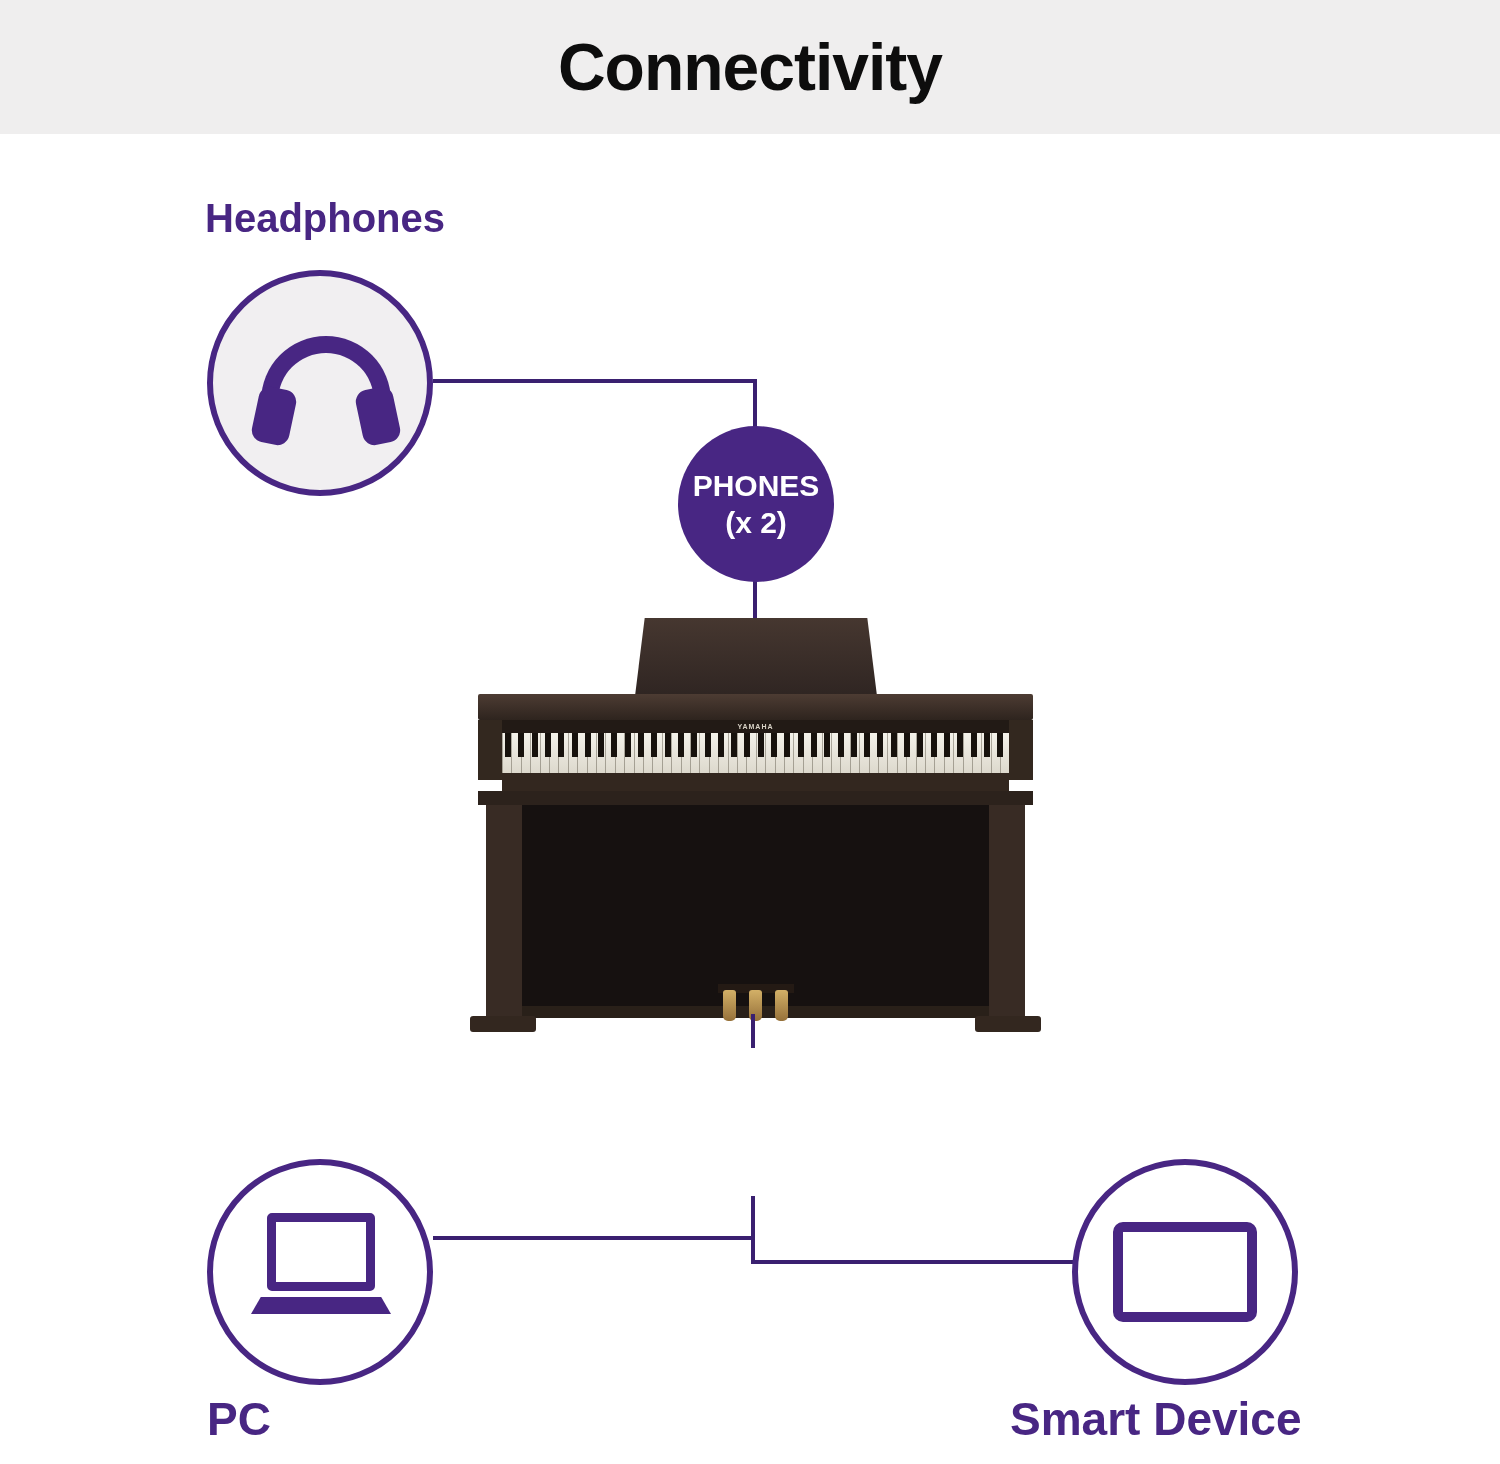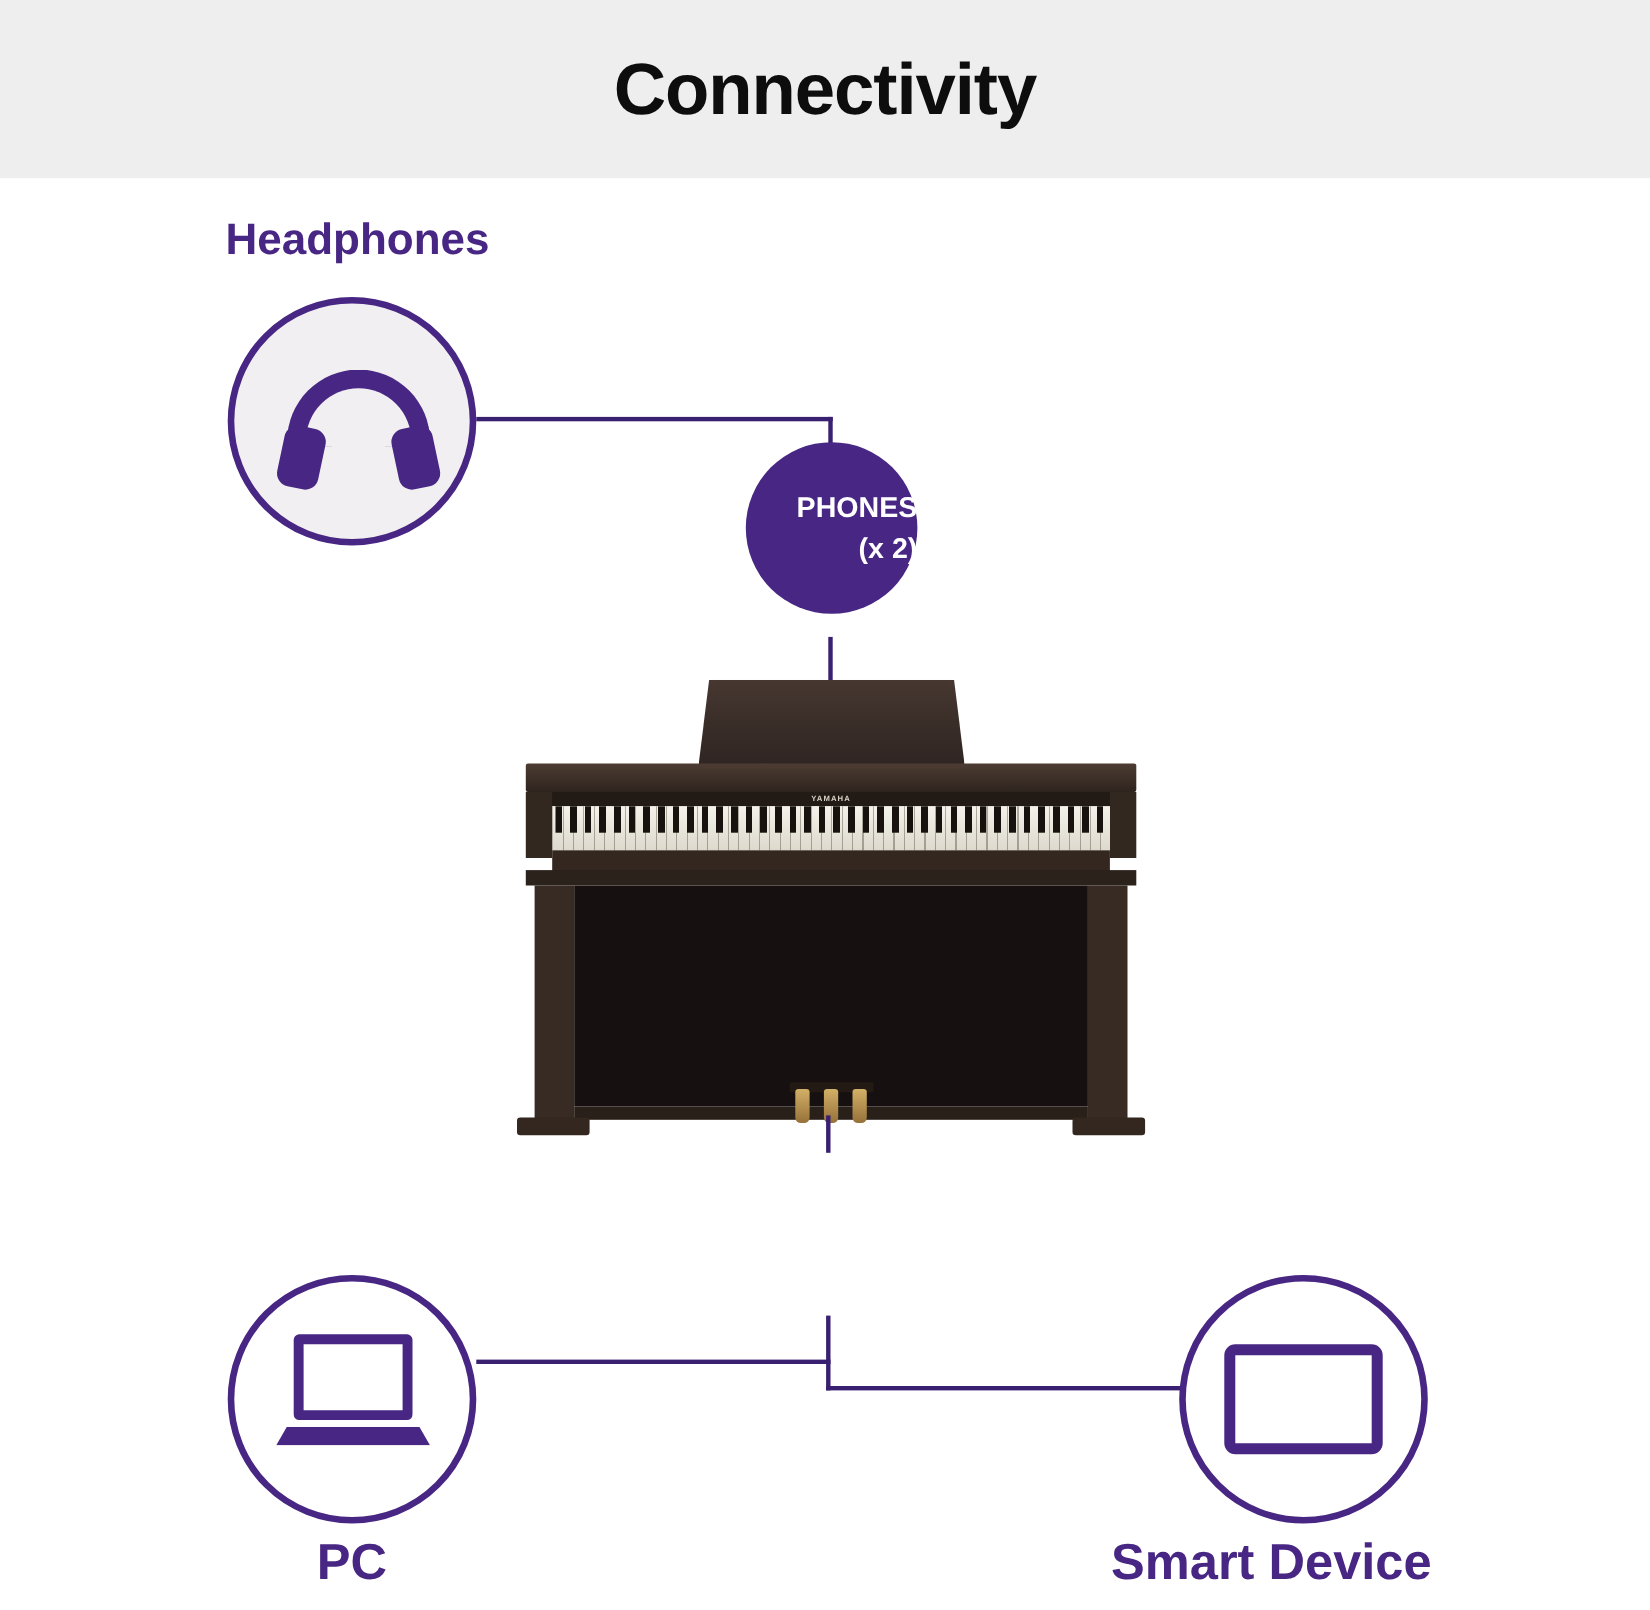--- a/index.html
+++ b/index.html
@@ -11,21 +11,21 @@
     width: 1500px;
     height: 1464px;
     background: #ffffff;
     overflow: hidden;
   }
 
   
   .title-band {
     position: absolute;
     left: 0; top: 0;
-    width: 1500px; height: 162px;
+    width: 1500px; height: 134px;
     background: var(--band_bg, #efeeee);
     display: flex; align-items: center; justify-content: center;
   }
   .title-band h1 {
     font-size: 66px;
     font-weight: bold;
     letter-spacing: -1px;
     color: #0d0d0d;
   }
 
@@ -71,23 +71,23 @@
     position: absolute;
     width: 38px; height: 56px;
     background: var(--accent, #482683);
     border-radius: 12px;
     top: 112px;
   }
   .hp-cup.left  { left: 42px;  transform: rotate(12deg); }
   .hp-cup.right { left: 146px; transform: rotate(-12deg); }
 
   .phones-badge {
-    left: 678px; top: 402px;
+    left: 678px; top: 426px;
     width: 156px; height: 156px;
-    font-size: 26px; line-height: 37px; align-items: flex-end;
+    font-size: 30px; line-height: 37px;
   }
 
   .usb-badge {
     left: 675px; top: 1046px;
     width: 152px; height: 152px;
     font-size: 27px; line-height: 32px;
   }
 
   
   .line-hp-h    { left: 433px; top: 379px;  width: 324px; height: 4px; }
@@ -160,21 +160,21 @@
     border: 9px solid var(--accent, #482683);
     border-radius: 5px;
     background: #ffffff;
   }
   .laptop-base {
     position: absolute; left: 38px; top: 132px;
     width: 140px; height: 17px;
     background: var(--accent, #482683);
     clip-path: polygon(7% 0, 93% 0, 100% 100%, 0 100%);
   }
-  .pc-label { left: 207px; top: 1392px; width: 226px; text-align: center; font-size: 46px; }
+  .pc-label { left: 207px; top: 1392px; width: 226px; font-size: 46px; }
 
   
   .smart-circle { left: 1072px; top: 1159px; }
   .tablet-body {
     position: absolute; left: 35px; top: 57px;
     width: 144px; height: 100px;
     border: 10px solid var(--accent, #482683);
     border-radius: 10px;
     background: #ffffff;
   }

